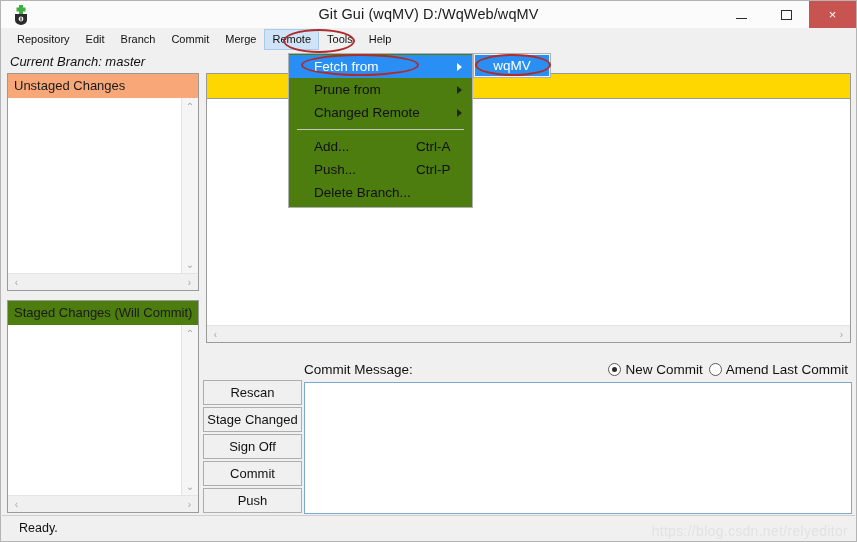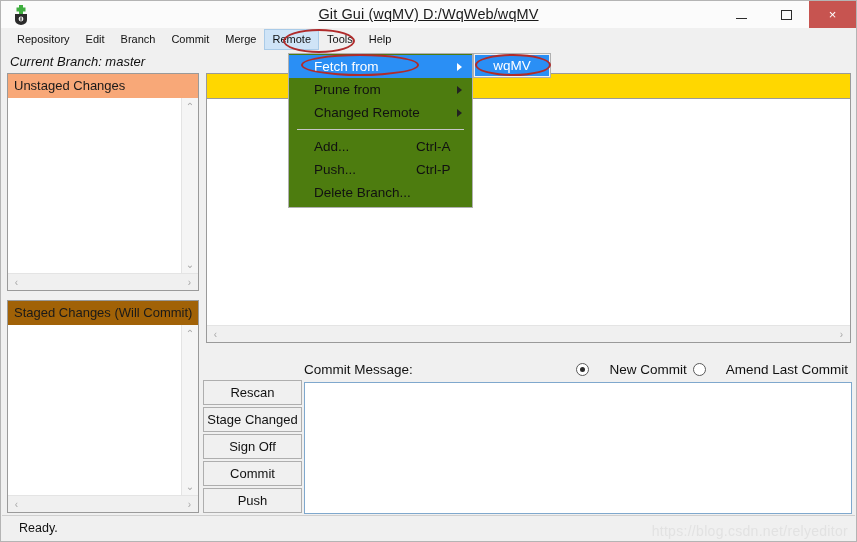--- a/index.html
+++ b/index.html
@@ -29,21 +29,20 @@
     position: absolute; left: 9px; top: 3px;
     width: 22px; height: 21px;
   }
   .title-text {
     position: absolute; left: 0; top: 0;
     width: 855px; height: 27px;
     text-align: center; line-height: 27px;
     font-size: 14.5px; color: #1b1b1b;
     letter-spacing: 0.1px;
     pointer-events: none;
-    text-decoration: underline;
   }
   .winbtns {
     position: absolute; right: 0; top: 0;
     display: flex; height: 27px;
   }
   .winbtn {
     width: 45px; height: 27px;
     display: flex; align-items: center; justify-content: center;
     background: #fbfbfb;
     font-size: 13px; color: #2b2b2b;
@@ -102,21 +101,21 @@
   }
   .panel.unstaged { top: 0; height: 218px; }
   .panel.staged   { top: 227px; height: 213px; }
   .panel-header {
     height: 24px; line-height: 24px;
     font-size: 13px; color: #1a1a1a;
     padding-left: 6px;
     white-space: nowrap;
   }
   .panel-header.orange { background: #f8a878; }
-  .panel-header.green  { background: #a16207; }
+  .panel-header.green  { background: #4d7c0f; }
   .panel-body {
     position: absolute; left: 0; right: 0;
     background: #fff;
   }
 
   
   .vscroll {
     position: absolute; top: 0; right: 0;
     width: 17px; bottom: 0;
     background: #f5f5f5;
@@ -172,21 +171,21 @@
   
   .commit-label {
     position: absolute; left: 303px; top: 361px;
     font-size: 13.5px; color: #111;
   }
   .radio-group {
     position: absolute; right: 8px; top: 361px;
     display: flex; align-items: center; gap: 6px;
     font-size: 13.5px; color: #111;
   }
-  .radio-opt { display: flex; align-items: center; gap: 20px; }
+  .radio-opt { display: flex; align-items: center; gap: 4px; }
   .radio {
     width: 13px; height: 13px; border-radius: 50%;
     border: 1.5px solid #5a5a5a; background: #fff;
     display: inline-block; position: relative;
   }
   .radio.checked::after {
     content: ""; position: absolute;
     left: 2.5px; top: 2.5px; width: 5px; height: 5px;
     border-radius: 50%; background: #2b2b2b;
   }

